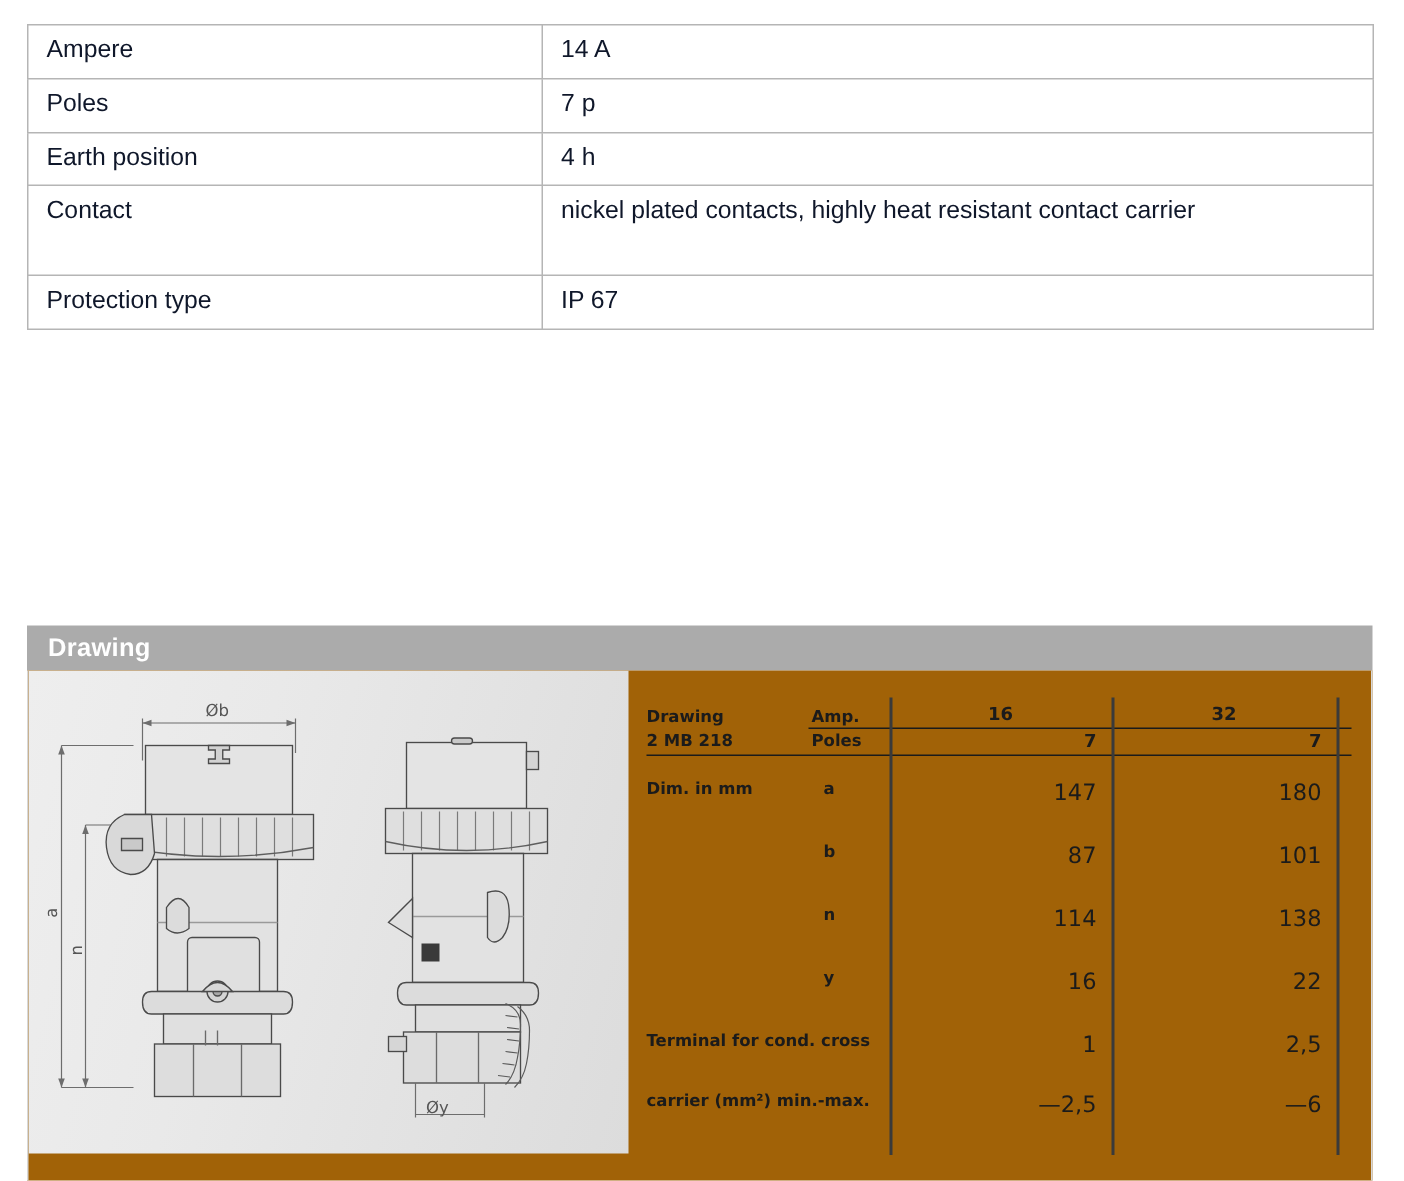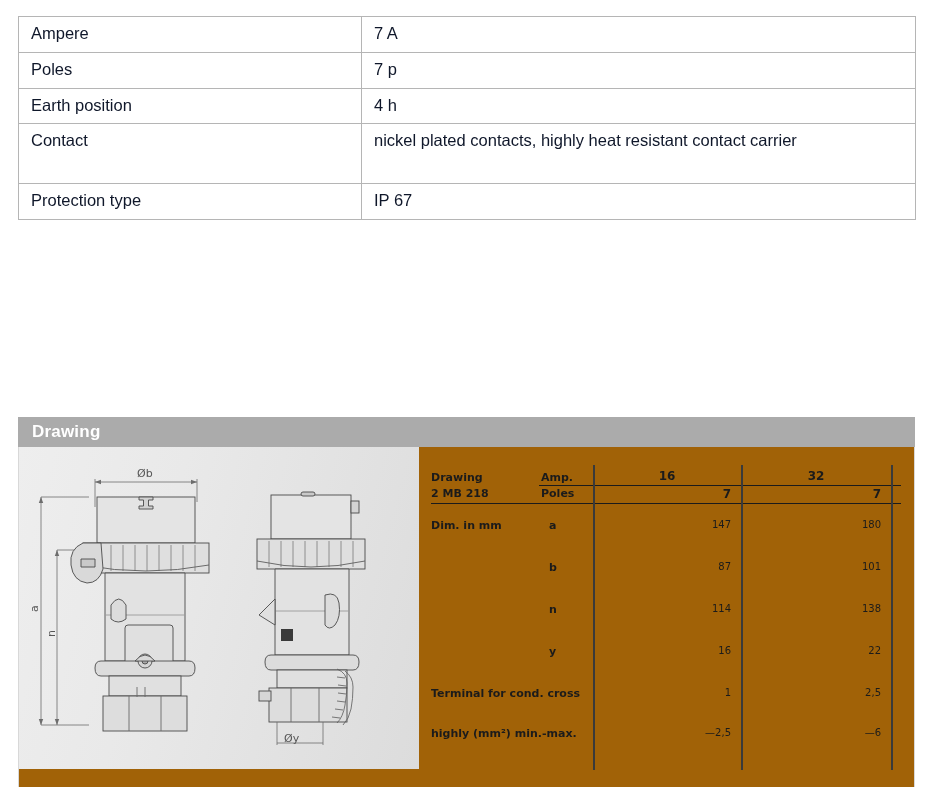--- a/index.html
+++ b/index.html
@@ -64,41 +64,41 @@
 
   
   #spec {
     position: absolute; left: 412px; top: 18px;
     width: 470px; height: 305px;
     font-family: "DejaVu Sans", sans-serif;
     color: #1b1b1b;
   }
   #spec .lbl { position: absolute; font-size: 11px; font-weight: bold; white-space: nowrap; }
   #spec .dim { position: absolute; font-size: 11px; font-weight: bold; }
-  #spec .num { position: absolute; font-size: 10px; text-align: right; }
+  #spec .num { position: absolute; font-size: 15px; text-align: right; }
   #spec .hline { position: absolute; background: #1b1b1b; height: 1px; }
   #spec .vline { position: absolute; background: #3a3a3a; width: 1.6px; }
   #spec .colhdr { position: absolute; font-size: 12px; font-weight: bold; text-align: center; }
   #spec .polenum { position: absolute; font-size: 12px; font-weight: bold; text-align: right; }
 
   
   .dimtext { position: absolute; font-family: "DejaVu Sans", sans-serif; font-size: 11px; color: #555; }
   .rot { transform: rotate(-90deg); transform-origin: 50% 50%; }
 </style>
 </head>
 <body>
 
 <div class="page">
 
   <div id="tech-panel">
     <table class="tech">
       <tbody>
         <tr>
           <td class="k">Ampere</td>
-          <td class="v">7 A</td>
+          <td class="v">14 A</td>
         </tr>
         <tr>
           <td class="k">Poles</td>
           <td class="v">7 p</td>
         </tr>
         <tr>
           <td class="k">Earth position</td>
           <td class="v">4 h</td>
         </tr>
         <tr class="tall">
@@ -259,21 +259,21 @@
       <div id="spec">
 
         <div class="lbl" style="left:0; top:6px;">Drawing</div>
         <div class="lbl" style="left:0; top:22px;">2 MB 218</div>
 
         <div class="lbl" style="left:110px; top:6px;">Amp.</div>
         <div class="lbl" style="left:110px; top:22px;">Poles</div>
 
         <div class="lbl" style="left:0; top:54px;">Dim. in mm</div>
         <div class="lbl" style="left:0; top:222px;">Terminal for cond. cross</div>
-        <div class="lbl" style="left:0; top:262px;">highly (mm²) min.-max.</div>
+        <div class="lbl" style="left:0; top:262px;">carrier (mm²) min.-max.</div>
 
         <div class="hline" style="left:108px; top:20px;  width:362px;"></div>
         <div class="hline" style="left:0;     top:38px;  width:470px;"></div>
 
         <div class="vline" style="left:162px; top:0;  height:305px;"></div>
         <div class="vline" style="left:310px; top:0;  height:305px;"></div>
         <div class="vline" style="left:460px; top:0;  height:305px;"></div>
 
         <div class="colhdr" style="left:162px; top:4px; width:148px;">16</div>
         <div class="colhdr" style="left:310px; top:4px; width:150px;">32</div>

